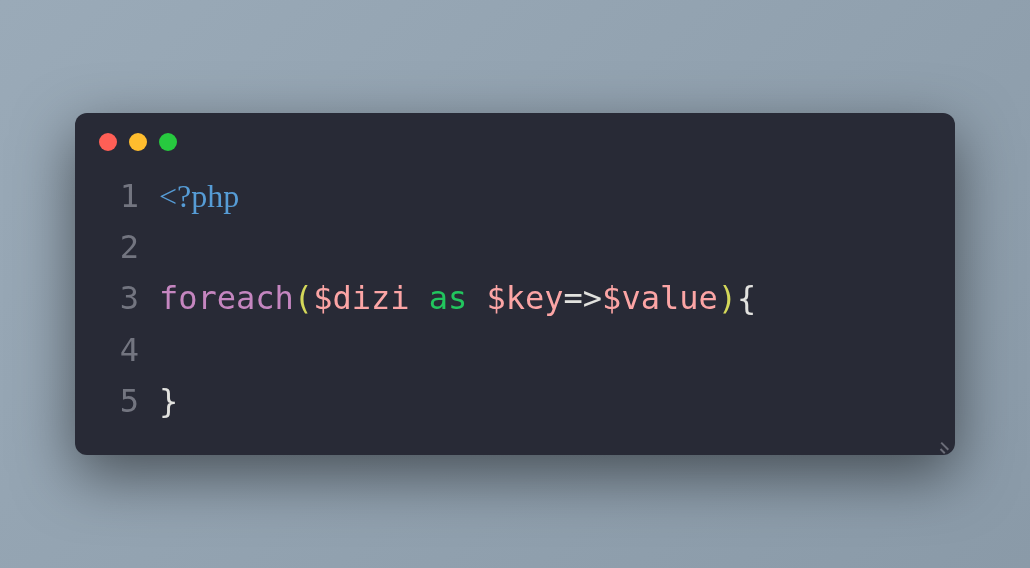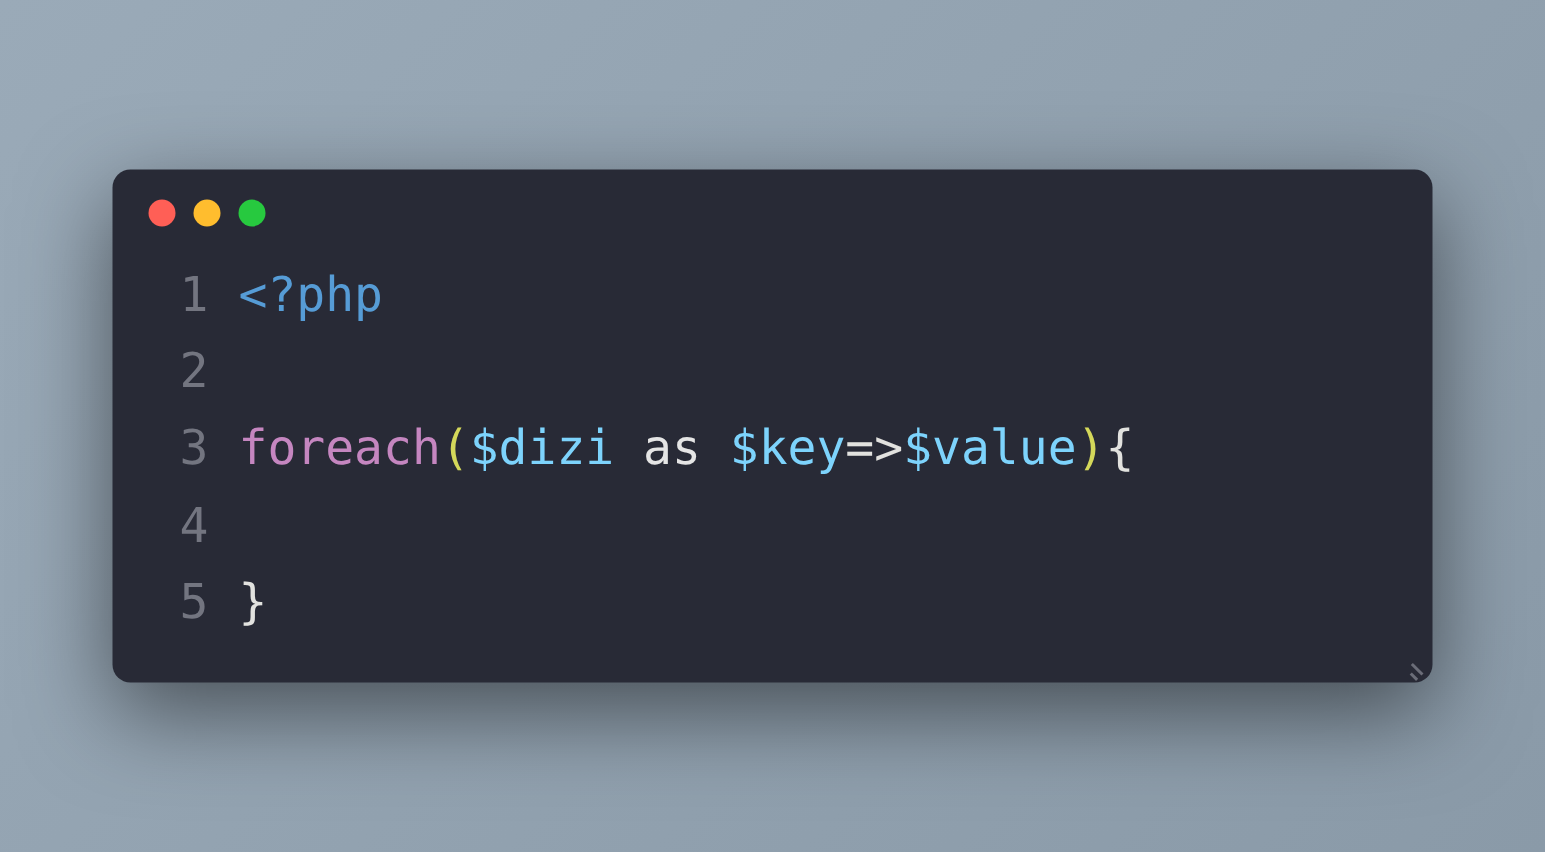--- a/index.html
+++ b/index.html
@@ -71,33 +71,34 @@
       user-select: none;
       flex-shrink: 0;
     }
     
     .code-content {
       white-space: pre;
     }
     
     .php-tag {
       color: #569cd6;
+      font-family: Liberation Serif, serif;
     }
     
     .keyword-foreach {
       color: #c586c0;
       margin-top: 24px;
     }
     
     .keyword-as {
-      color: #e5e5e5;
+      color: #22c55e;
     }
     
     .variable {
-      color: #7dd3fc;
+      color: #fca5a5;
     }
     
     .paren {
       color: #d4d85a;
     }
     
     .brace {
       color: #e2e2df;
     }
     

